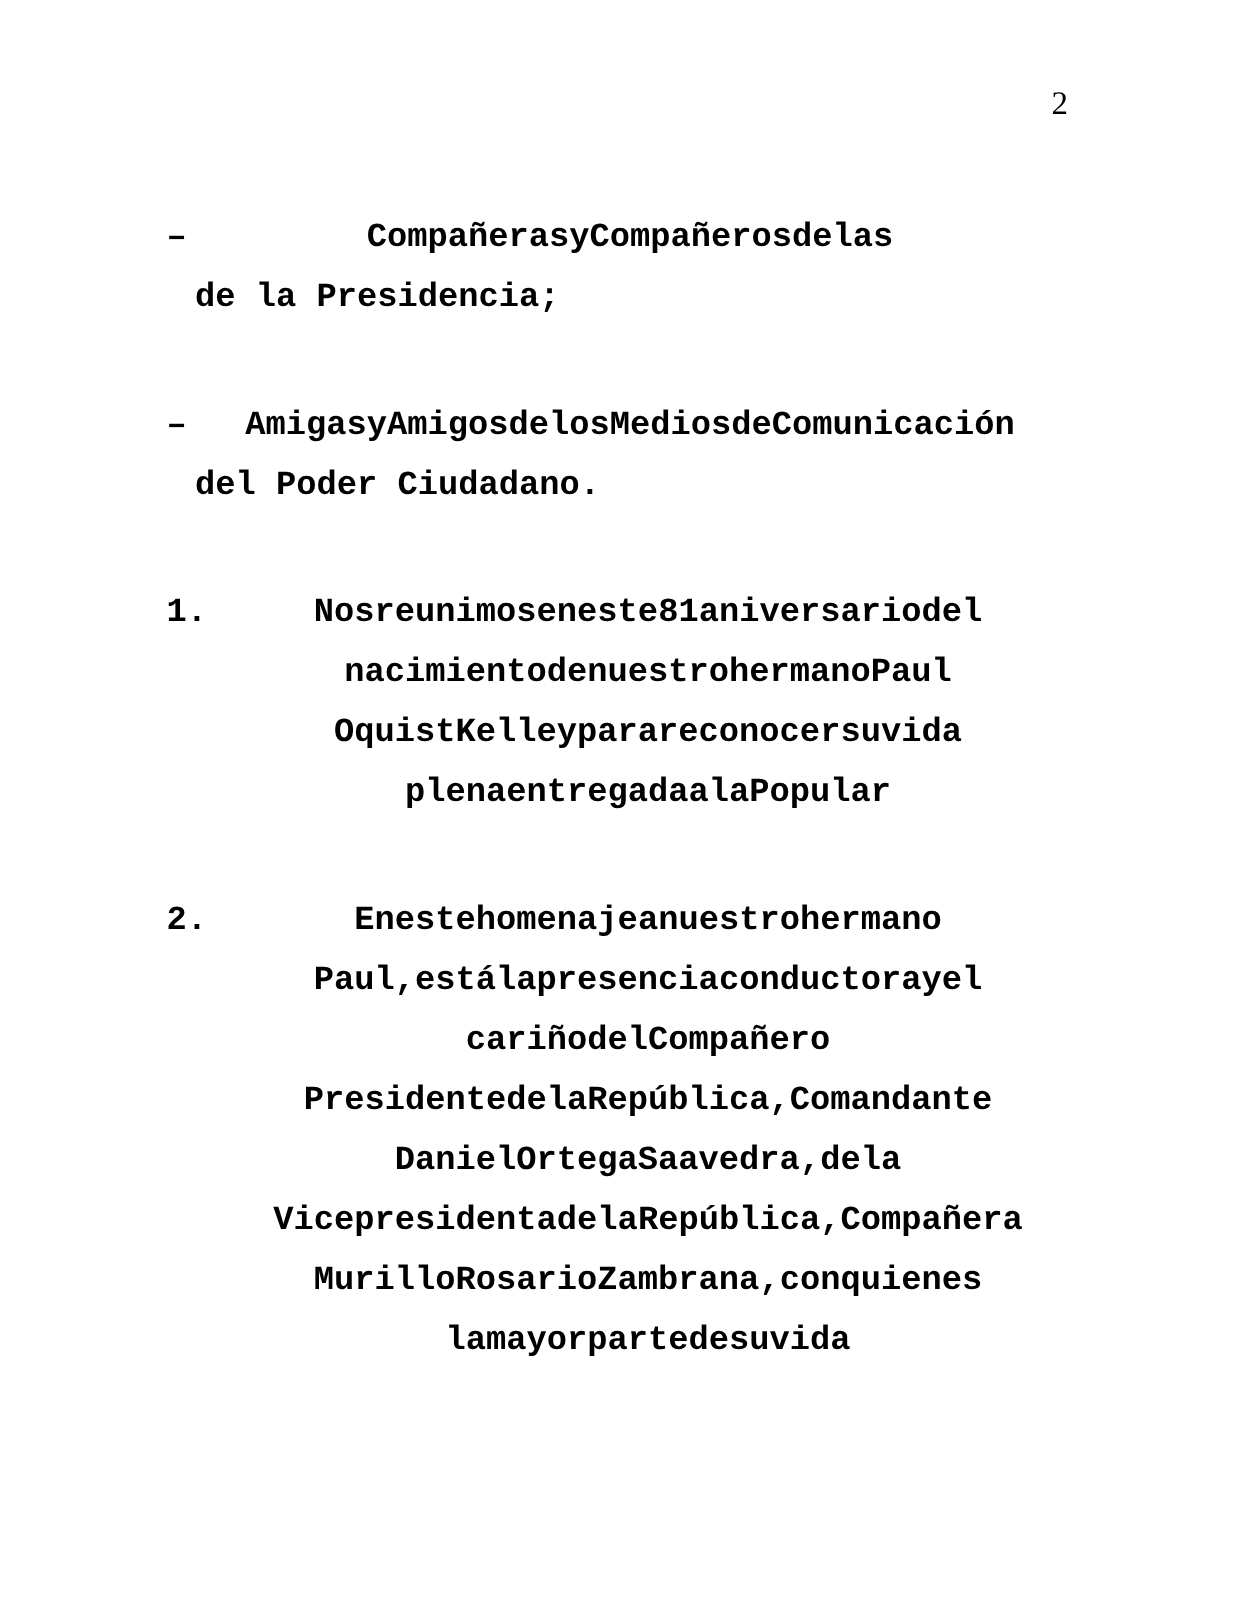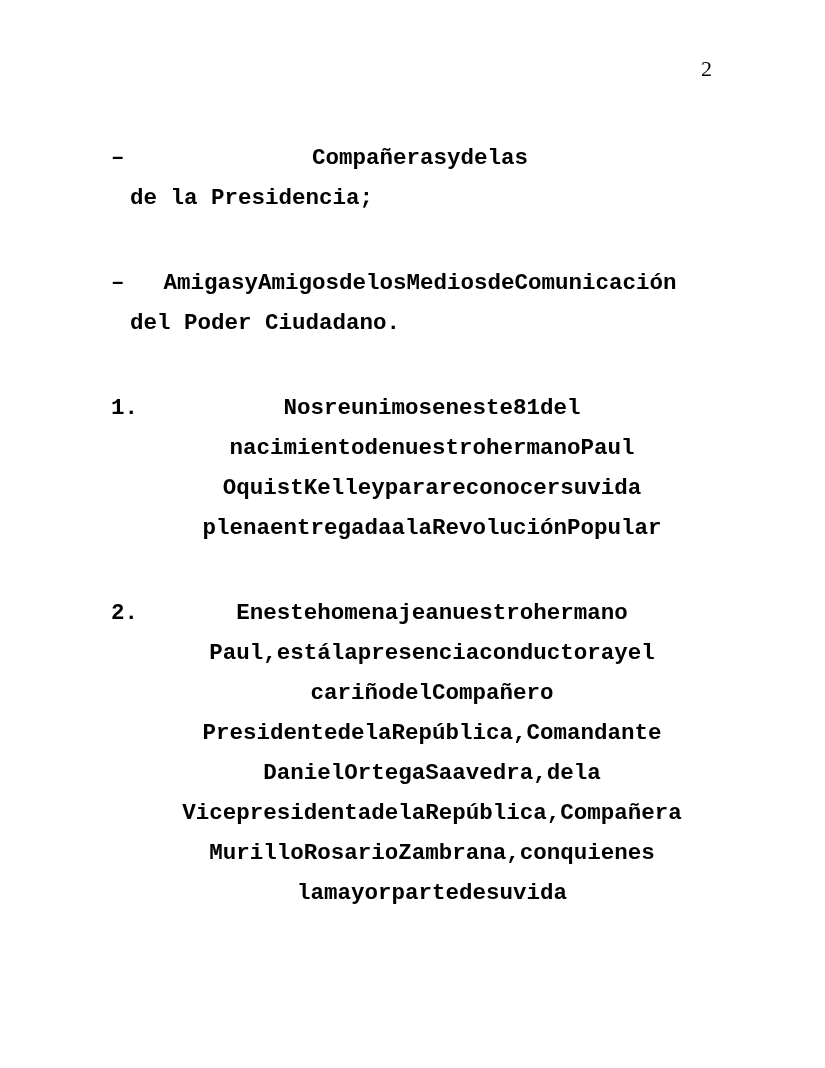--- a/index.html
+++ b/index.html
@@ -63,20 +63,21 @@
 <body>
 
 <div class="page">
   <div class="page-number">2</div>
   <div class="content" id="paragraphs">
       <div class="para dash">
         <span class="marker">–</span>
         <div class="line j">
           <span>Compañeras</span>
           <span>y</span>
+          <span>Compañeros</span>
           <span>de</span>
           <span>las</span>
         </div>
         <div class="line">de la Presidencia;</div>
       </div>
       <div class="para dash">
         <span class="marker">–</span>
         <div class="line j">
           <span>Amigas</span>
           <span>y</span>
@@ -90,20 +91,21 @@
         <div class="line">del Poder Ciudadano.</div>
       </div>
       <div class="para numbered">
         <span class="marker">1.</span>
         <div class="line j">
           <span>Nos</span>
           <span>reunimos</span>
           <span>en</span>
           <span>este</span>
           <span>81</span>
+          <span>aniversario</span>
           <span>del</span>
         </div>
         <div class="line j">
           <span>nacimiento</span>
           <span>de</span>
           <span>nuestro</span>
           <span>hermano</span>
           <span>Paul</span>
         </div>
         <div class="line j">
@@ -112,21 +114,20 @@
           <span>para</span>
           <span>reconocer</span>
           <span>su</span>
           <span>vida</span>
         </div>
         <div class="line j">
           <span>plena</span>
           <span>entregada</span>
           <span>a</span>
           <span>la</span>
-          <span>Revolución</span>
           <span>Popular</span>
         </div>
       </div>
       <div class="para numbered">
         <span class="marker">2.</span>
         <div class="line j">
           <span>En</span>
           <span>este</span>
           <span>homenaje</span>
           <span>a</span>

